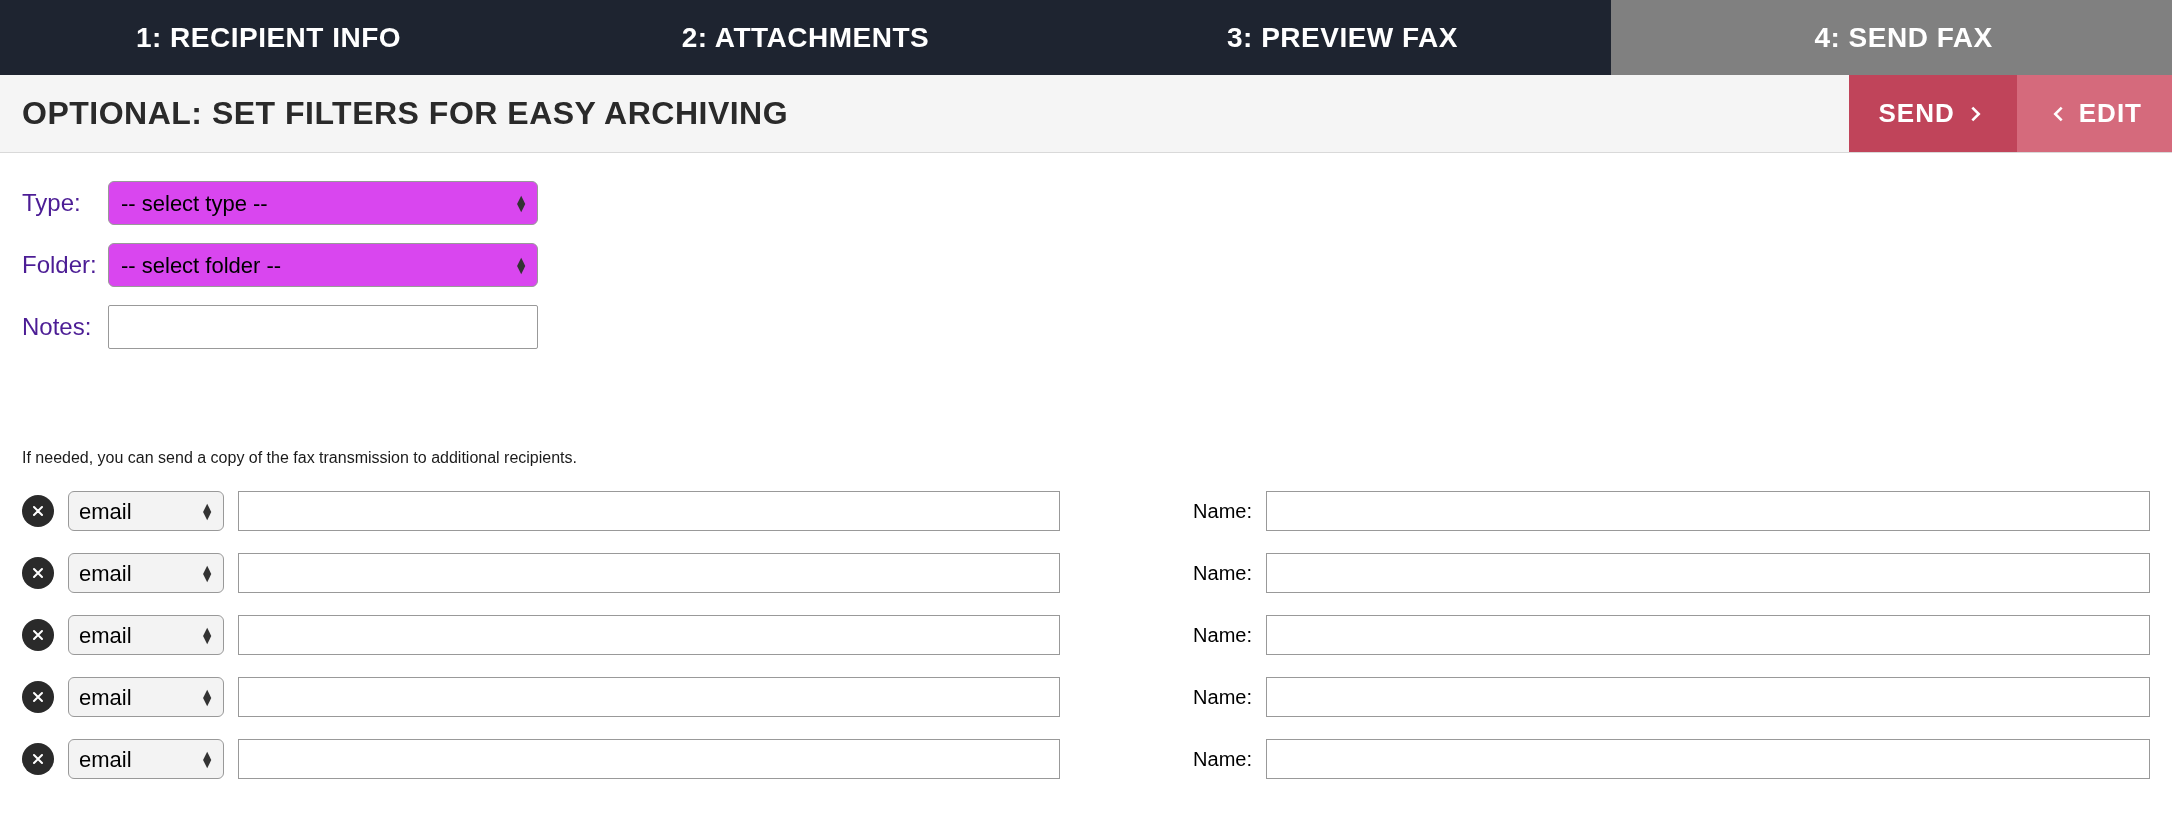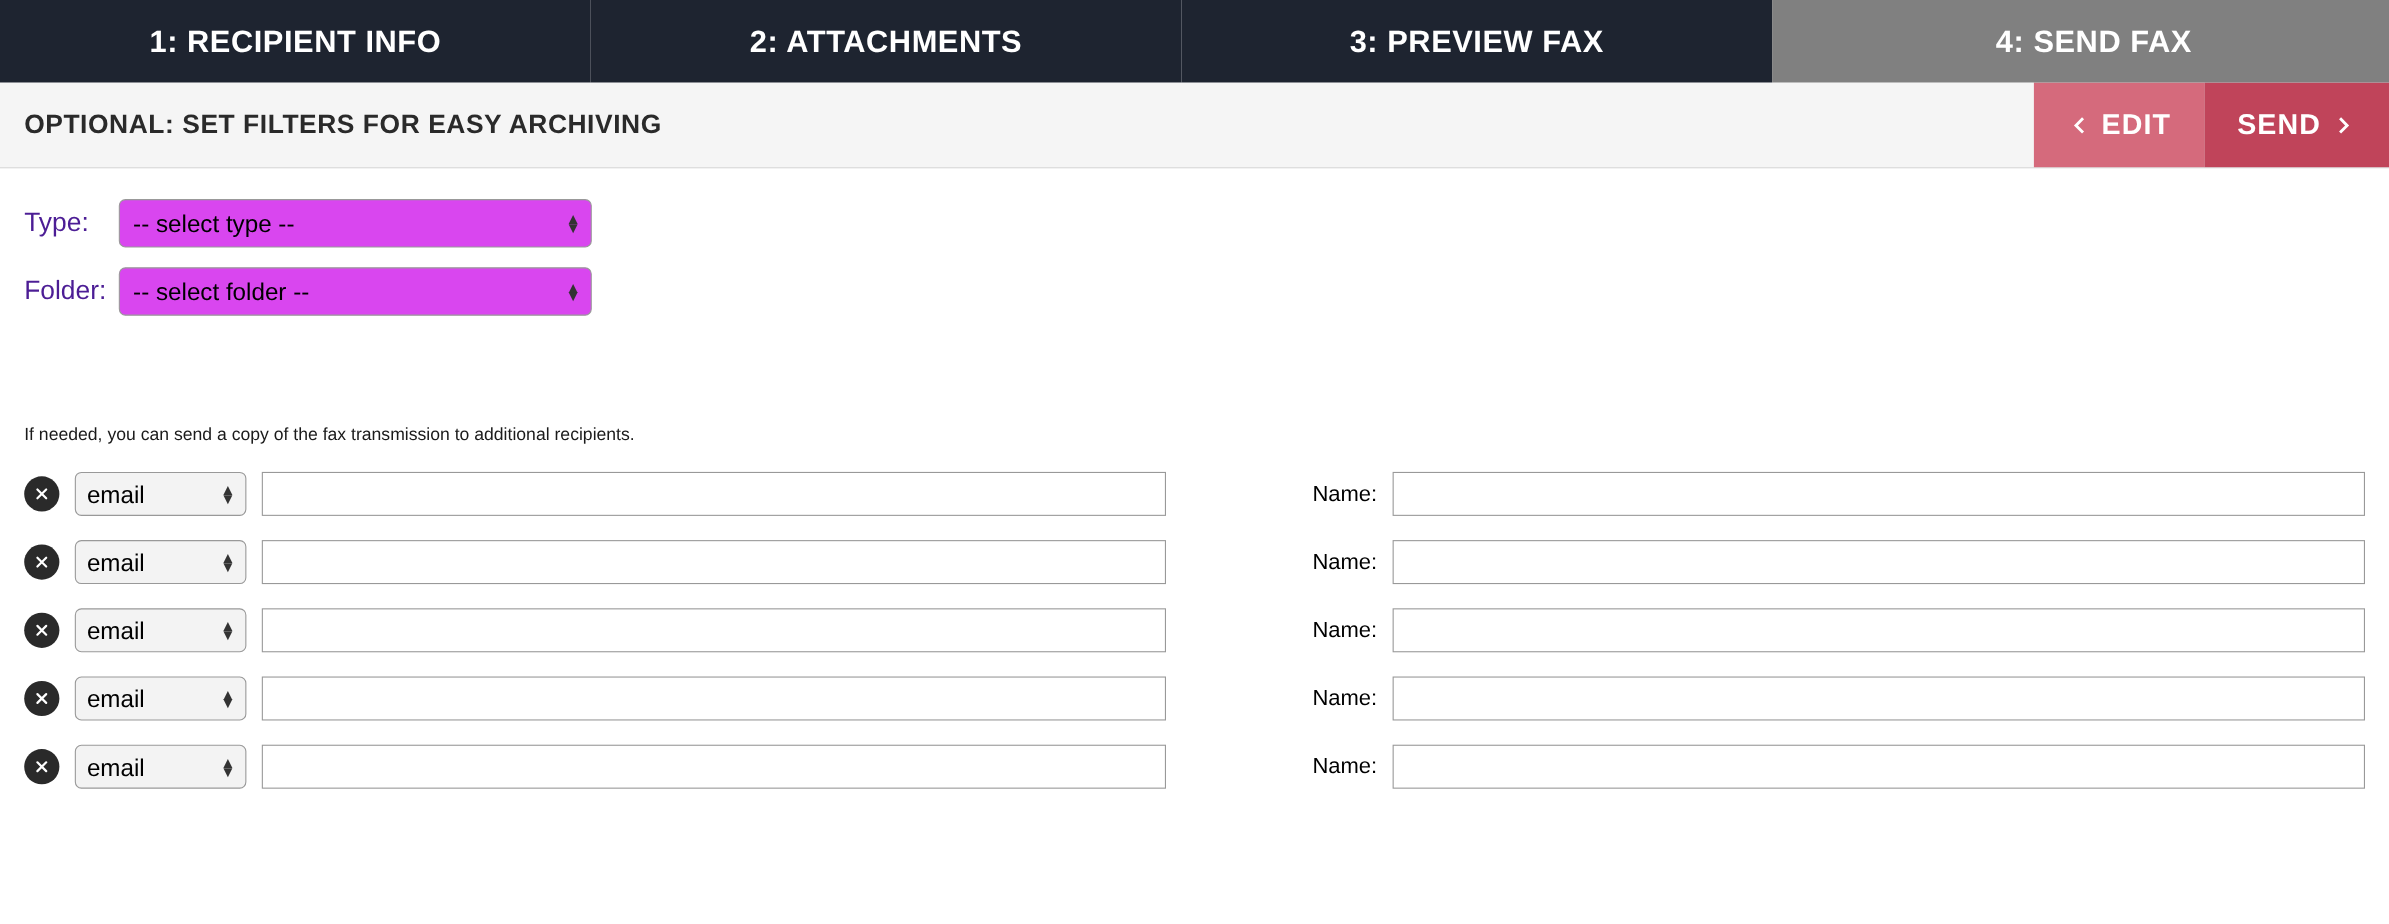--- a/index.html
+++ b/index.html
@@ -45,21 +45,21 @@
   
   .subbar {
     display: flex;
     align-items: center;
     justify-content: space-between;
     background: #f5f5f5;
     border-bottom: 1px solid #d9d9d9;
     height: 78px;
   }
   .subbar-title {
-    font-size: 24px;
+    font-size: 32px;
     font-weight: 800;
     color: #2a2a2a;
     padding-left: 22px;
     letter-spacing: 0.5px;
     font-family: "Arial Narrow", Arial, sans-serif;
     font-stretch: condensed;
   }
   .subbar-actions { display: flex; height: 100%; }
   .btn {
     display: flex;
@@ -194,31 +194,31 @@
       <span>3: PREVIEW FAX</span>
     </div>
   <div class="step active">
       <span>4: SEND FAX</span>
     </div>
 </div>
 
 <div class="subbar">
   <div class="subbar-title">OPTIONAL: SET FILTERS FOR EASY ARCHIVING</div>
   <div class="subbar-actions">
+    <button class="btn btn-send">
+      <span>SEND</span>
+      <svg class="arrow-icon" viewBox="0 0 24 24">
+          <path d="M9 4l8 8-8 8-2-2 6-6-6-6z"></path>
+        </svg>
+    </button>
     <button class="btn btn-edit">
       <svg class="arrow-icon" viewBox="0 0 24 24">
           <path d="M15 4l-8 8 8 8 2-2-6-6 6-6z"></path>
         </svg>
       <span>EDIT</span>
-    </button>
-    <button class="btn btn-send">
-      <span>SEND</span>
-      <svg class="arrow-icon" viewBox="0 0 24 24">
-          <path d="M9 4l8 8-8 8-2-2 6-6-6-6z"></path>
-        </svg>
     </button>
   </div>
 </div>
 
 <div class="content">
 
   <div class="filter-row">
     <div class="filter-label">Type:</div>
     <div class="select-wrap">
       <select class="filter-select">
@@ -237,20 +237,24 @@
       <select class="filter-select">
         <option>-- select folder --</option>
       </select>
       <span class="chevrons">
           <span>▲</span>
           <span>▼</span>
         </span>
     </div>
   </div>
 
+  <div class="filter-row">
+    <div class="filter-label">Notes:</div>
+    <input class="filter-input" type="text" value="" style="">
+  </div>
 
   <div class="copy-note">If needed, you can send a copy of the fax transmission to additional recipients.</div>
 
   <div class="cc-rows" id="cc-rows">
       <div class="cc-row">
         <div class="remove-icon">
           <svg viewBox="0 0 24 24">
             <path d="M18 6L6 18M6 6l12 12" stroke="#fff" stroke-width="3" stroke-linecap="round"></path>
           </svg>
         </div>

